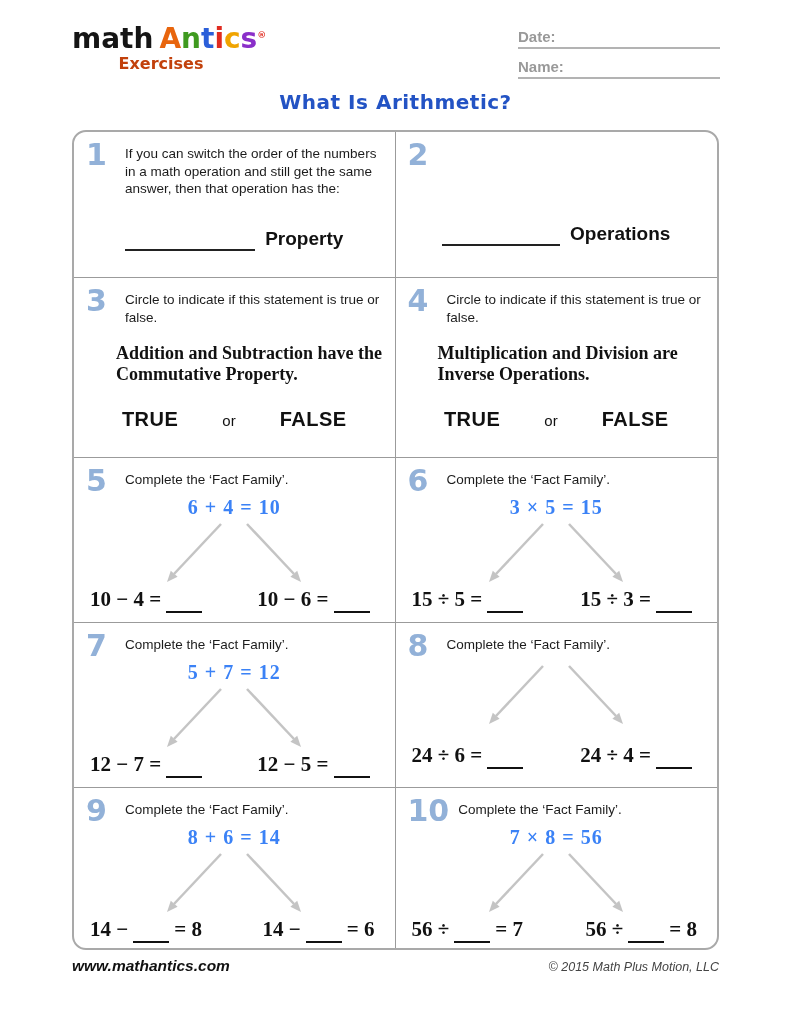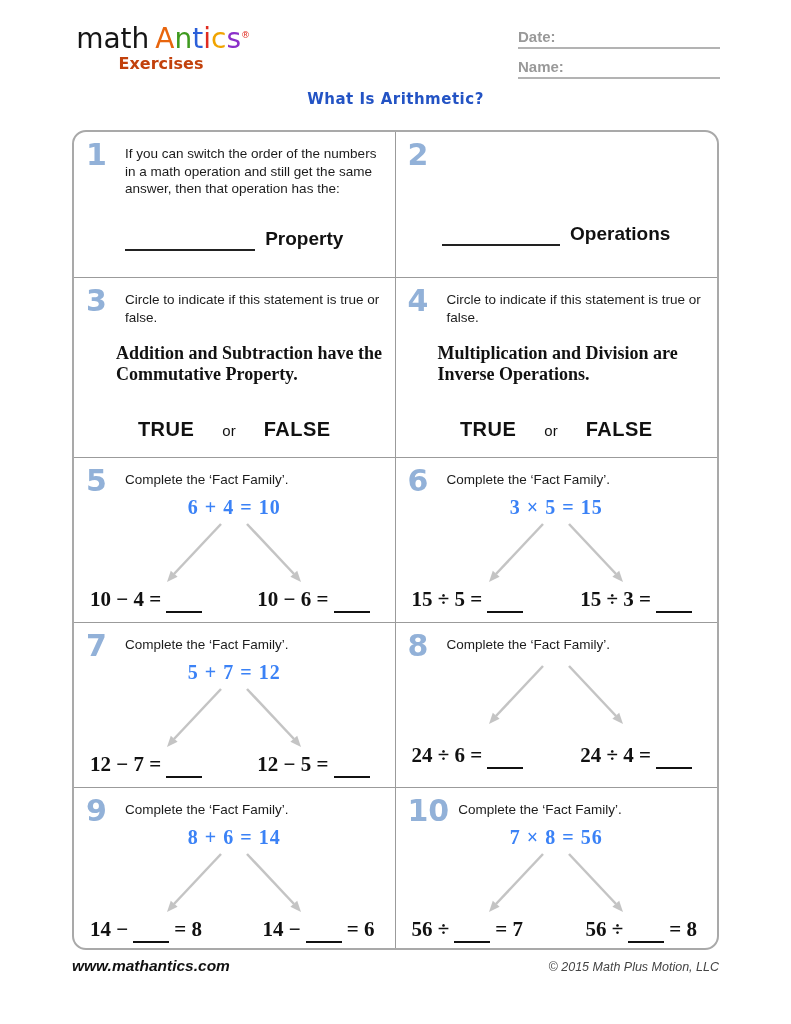--- a/index.html
+++ b/index.html
@@ -1,35 +1,35 @@
 <!DOCTYPE html>
 <html><head>
 <meta charset="utf-8">
 <style>
   html,body{margin:0;padding:0;background:#fff;}
   .page{position:relative;width:791px;height:1024px;background:#ffffff;
         font-family:"Liberation Sans",sans-serif;overflow:hidden;}
 
   
   .logo{position:absolute;left:72px;top:24px;width:178px;text-align:center;}
-  .logo-line1{font-family:"DejaVu Sans",sans-serif;font-weight:normal;font-size:28px;
+  .logo-line1{font-family:"DejaVu Sans",sans-serif;font-weight:bold;font-size:28px;
               color:#151515;letter-spacing:0px;line-height:1.05;white-space:nowrap;text-align:right;}
   .antics{margin-left:6px;}
   .a0{color:#e8650d;} .a1{color:#3f9a1f;} .a2{color:#2b5fd9;}
   .a3{color:#e02b20;} .a4{color:#f0a400;} .a5{color:#8a2fc9;}
   .reg{font-size:9px;color:#e02b20;vertical-align:super;}
   .logo-sub{font-family:"DejaVu Sans",sans-serif;font-weight:bold;font-size:16px;
             color:#c2410c;margin-top:1px;}
 
   .namedate{position:absolute;left:518px;top:28px;width:202px;}
   .nd-row{border-bottom:2px solid #b3b3b3;margin-bottom:9px;padding-bottom:1px;}
   .nd-label{font-weight:bold;font-size:15px;color:#999999;}
 
   .title{position:absolute;left:0;top:90px;width:100%;text-align:center;
-         font-family:"DejaVu Sans",sans-serif;font-weight:bold;font-size:15px;
+         font-family:"DejaVu Sans",sans-serif;font-weight:bold;font-size:20px;
          color:#2353c4;letter-spacing:0.5px;}
 
   
   .sheet{position:absolute;left:72px;top:130px;width:647px;height:820px;
          box-sizing:border-box;border:2px solid #a9a9a9;border-radius:14px;
          display:grid;grid-template-columns:1fr 1fr;
          grid-template-rows:146px 180px 165px 165px 1fr;overflow:hidden;background:#fff;}
   .cell{box-sizing:border-box;padding:9px 12px 8px 12px;position:relative;
         display:flex;flex-direction:column;}
   .cell:nth-child(odd){border-right:1px solid #9b9b9b;}
@@ -43,21 +43,21 @@
   
   .fill-answer{margin-top:30px;text-align:center;}
   .blank-wide{display:inline-block;width:130px;height:14px;
               border-bottom:2px solid #222;vertical-align:-6px;}
   .answer-word{font-family:"Liberation Sans",sans-serif;font-weight:bold;
                font-size:19px;color:#111;margin-left:10px;}
 
   
   .statement{font-family:"Liberation Serif",serif;font-weight:bold;font-size:18px;
              line-height:1.15;color:#111;margin:17px 0 0 30px;max-width:285px;}
-  .tf-row{margin-top:34px;display:flex;justify-content:center;align-items:baseline;gap:28px;}
+  .tf-row{margin-top:24px;display:flex;justify-content:center;align-items:baseline;gap:44px;}
   .tf{font-weight:bold;font-size:20px;color:#111;letter-spacing:0.5px;cursor:pointer;}
   .tf-or{font-weight:normal;font-size:15px;color:#111;}
 
   
   .equation{font-family:"Liberation Serif",serif;font-weight:bold;font-size:20px;
             color:#3b82f6;text-align:center;margin-top:0;letter-spacing:1px;}
   .arrows{display:block;margin:2px auto 0 auto;flex:none;}
   .facts{display:flex;justify-content:space-between;margin-top:auto;
          padding:0 8px 10px 4px;font-family:"Liberation Serif",serif;
          font-weight:bold;font-size:21px;color:#111;white-space:nowrap;}

